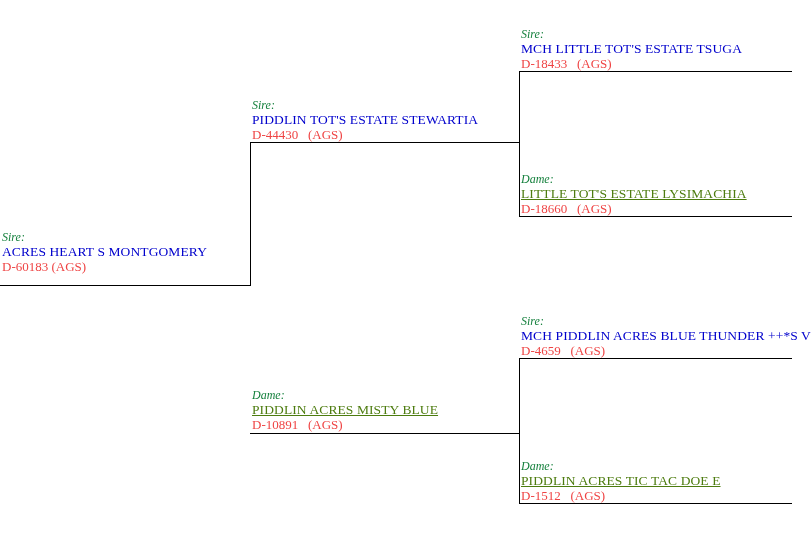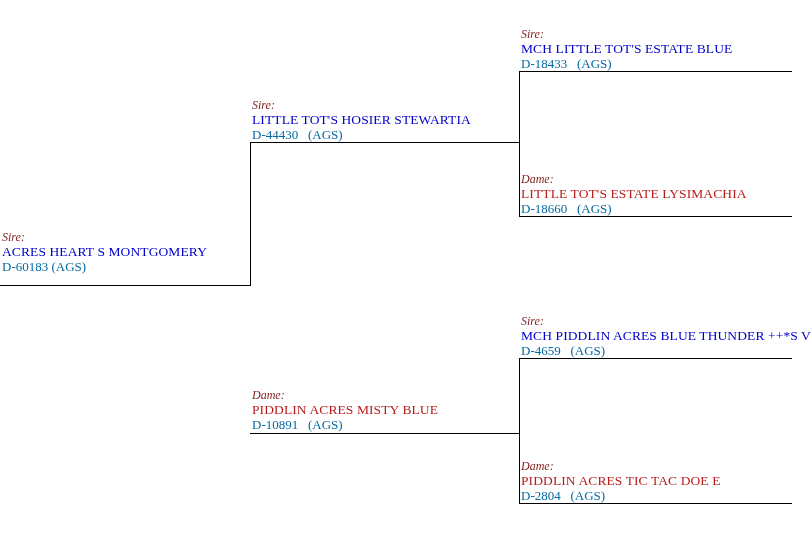--- a/index.html
+++ b/index.html
@@ -17,35 +17,35 @@
   }
 
   
   .entry {
     position: absolute;
     white-space: nowrap;
   }
   .entry-label {
     font-style: italic;
     font-size: 12px;
-    color: #7f1d1d;
+    color: #15803d;
     line-height: 13px;
     height: 13px;
   }
   .entry-name {
     font-size: 13.5px;
     line-height: 15px;
     height: 15px;
     letter-spacing: 0.1px;
   }
   .entry-name.sire  { color: #0000CC; }
-  .entry-name.dame  { color: #b91c1c; }
+  .entry-name.dame  { color: #4d7c0f; text-decoration: underline; }
   .entry-reg {
     font-size: 13px;
-    color: #0369a1;
+    color: #ef4444;
     line-height: 15px;
     height: 15px;
     white-space: pre;
   }
 
   
   .hline {
     position: absolute;
     background: #000000;
     height: 1px;
@@ -66,39 +66,39 @@
     <div class="entry-name sire">ACRES HEART S MONTGOMERY</div>
     <div class="entry-reg">D-60183 (AGS)</div>
   </div>
 
   <div class="hline" style="left:0px; top:285px; width:251px;"></div>
 
   <div class="vline" style="left:250px; top:142px; height:144px;"></div>
 
   <div class="entry" style="left:252px; top:99px;">
     <div class="entry-label">Sire:</div>
-    <div class="entry-name sire">LITTLE TOT'S HOSIER STEWARTIA</div>
+    <div class="entry-name sire">PIDDLIN TOT'S ESTATE STEWARTIA</div>
     <div class="entry-reg">D-44430   (AGS)</div>
   </div>
   <div class="hline" style="left:250px; top:142px; width:270px;"></div>
 
   <div class="entry" style="left:252px; top:389px;">
     <div class="entry-label">Dame:</div>
     <div class="entry-name dame">PIDDLIN ACRES MISTY BLUE</div>
     <div class="entry-reg">D-10891   (AGS)</div>
   </div>
   <div class="hline" style="left:250px; top:433px; width:270px;"></div>
 
   <div class="vline" style="left:519px; top:71px; height:146px;"></div>
 
   <div class="vline" style="left:519px; top:358px; height:146px;"></div>
 
   <div class="entry" style="left:521px; top:28px;">
     <div class="entry-label">Sire:</div>
-    <div class="entry-name sire">MCH LITTLE TOT'S ESTATE BLUE</div>
+    <div class="entry-name sire">MCH LITTLE TOT'S ESTATE TSUGA</div>
     <div class="entry-reg">D-18433   (AGS)</div>
   </div>
   <div class="hline" style="left:519px; top:71px; width:273px;"></div>
 
   <div class="entry" style="left:521px; top:173px;">
     <div class="entry-label">Dame:</div>
     <div class="entry-name dame">LITTLE TOT'S ESTATE LYSIMACHIA</div>
     <div class="entry-reg">D-18660   (AGS)</div>
   </div>
   <div class="hline" style="left:519px; top:216px; width:273px;"></div>
@@ -106,17 +106,17 @@
   <div class="entry" style="left:521px; top:315px;">
     <div class="entry-label">Sire:</div>
     <div class="entry-name sire">MCH PIDDLIN ACRES BLUE THUNDER ++*S VG</div>
     <div class="entry-reg">D-4659   (AGS)</div>
   </div>
   <div class="hline" style="left:519px; top:358px; width:273px;"></div>
 
   <div class="entry" style="left:521px; top:460px;">
     <div class="entry-label">Dame:</div>
     <div class="entry-name dame">PIDDLIN ACRES TIC TAC DOE E</div>
-    <div class="entry-reg">D-2804   (AGS)</div>
+    <div class="entry-reg">D-1512   (AGS)</div>
   </div>
   <div class="hline" style="left:519px; top:503px; width:273px;"></div>
 
 </div>
 
 </body></html>

